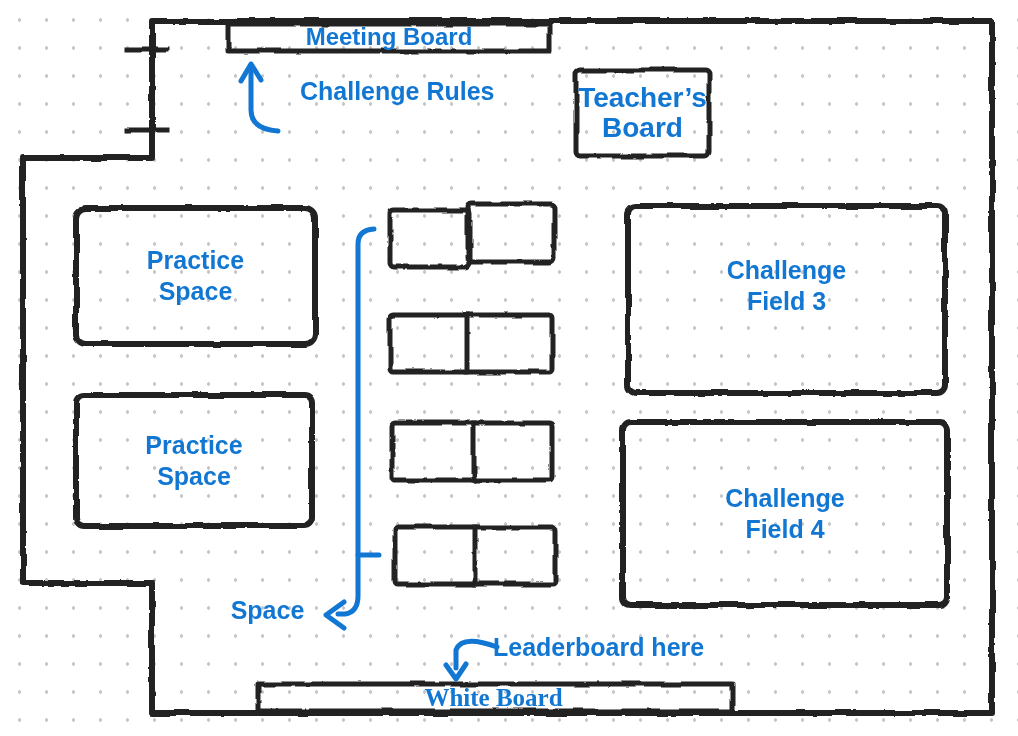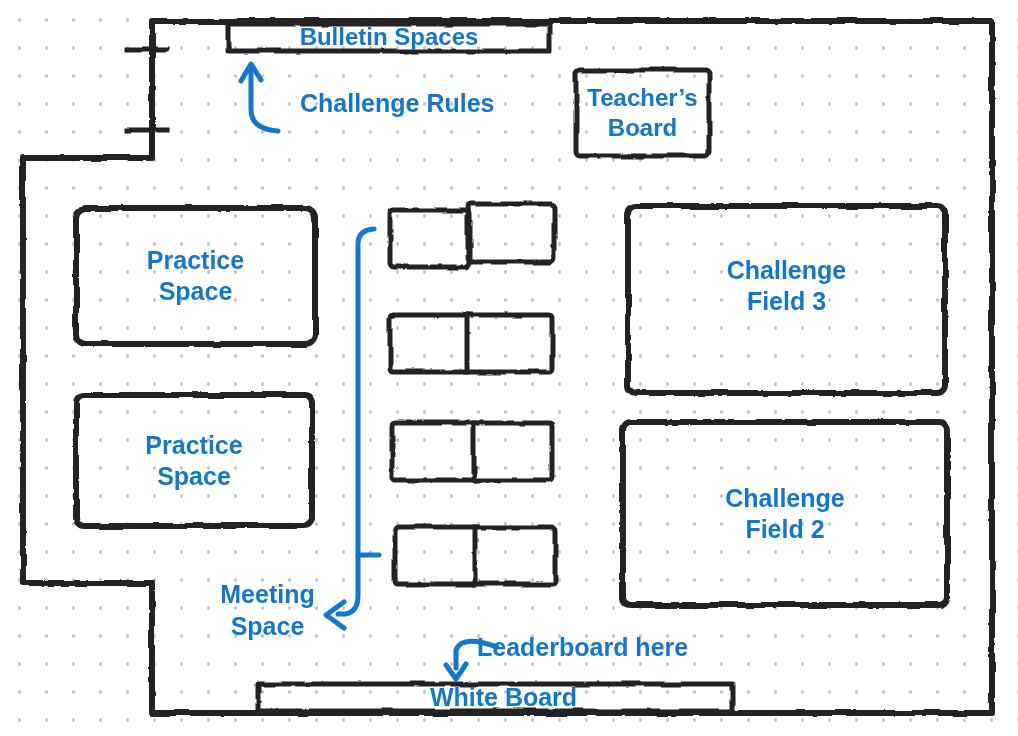--- a/index.html
+++ b/index.html
@@ -29,29 +29,29 @@
     font-size:25px;
     line-height:31px;
     display:flex;flex-direction:column;
     align-items:center;justify-content:center;
     text-align:center;
     white-space:nowrap;
     letter-spacing:0px;
   }
   .lbl.left{align-items:flex-start;text-align:left;}
   #bulletin-label{left:228px;top:22px;width:322px;height:29px;font-size:24px;}
-  #rules-note{left:300px;top:72px;width:220px;height:62px;}
-  #teachers-desk-label{left:576px;top:70px;width:133px;height:86px;font-size:24px;line-height:30px;}
+  #rules-note{left:300px;top:60px;width:220px;height:62px;}
+  #teachers-desk-label{left:576px;top:70px;width:133px;height:86px;font-size:28px;line-height:30px;}
   #practice1-label{left:76px;top:208px;width:239px;height:136px;}
   #practice2-label{left:76px;top:395px;width:236px;height:131px;}
   #challenge1-label{left:628px;top:206px;width:317px;height:187px;padding-bottom:28px;box-sizing:border-box;}
   #challenge2-label{left:623px;top:422px;width:324px;height:183px;}
   #meeting-label{left:200px;top:578px;width:135px;height:64px;line-height:32px;}
-  #leaderboard-label{left:477px;top:632px;width:260px;height:30px;}
-  #whiteboard-label{left:266px;top:683px;width:475px;height:28px;}
+  #leaderboard-label{left:493px;top:632px;width:260px;height:30px;}
+  #whiteboard-label{left:256px;top:683px;width:475px;height:28px;font-family:Liberation Serif, serif;}
 </style>
 </head>
 <body>
 
 <div class="stage">
 
   <svg class="linework" viewBox="0 0 1018 736">
     <defs>
       <filter id="rough" x="-3%" y="-3%" width="106%" height="106%">
         <feTurbulence type="fractalNoise" baseFrequency="0.035" numOctaves="4" seed="3" result="n"></feTurbulence>
@@ -95,21 +95,21 @@
       <path class="blue-stroke" d="M374 229 Q358 230 358 244 V596 Q358 612 345 614 H338"></path>
       <line class="blue-stroke" x1="358" y1="555" x2="379" y2="555"></line>
       <path class="blue-stroke" d="M344 602 L326 615 L344 628"></path>
 
       <path class="blue-stroke" d="M497 647 Q462 634 456 650 V668"></path>
       <path class="blue-stroke" d="M446 665 L456 679 L466 664"></path>
     </g>
   </svg>
 
   <div class="lbl" id="bulletin-label">
-    <span>Bulletin Spaces</span>
+    <span>Meeting Board</span>
   </div>
 
   <div class="lbl left" id="rules-note">
     <span>Challenge Rules</span>
   </div>
 
   <div class="lbl" id="teachers-desk-label">
     <span>Teacher’s</span>
     <span>Board</span>
   </div>
@@ -124,25 +124,24 @@
     <span>Space</span>
   </div>
 
   <div class="lbl" id="challenge1-label">
     <span>Challenge</span>
     <span>Field 3</span>
   </div>
 
   <div class="lbl" id="challenge2-label">
     <span>Challenge</span>
-    <span>Field 2</span>
+    <span>Field 4</span>
   </div>
 
   <div class="lbl" id="meeting-label">
-    <span>Meeting</span>
     <span>Space</span>
   </div>
 
   <div class="lbl left" id="leaderboard-label">
     <span>Leaderboard here</span>
   </div>
 
   <div class="lbl" id="whiteboard-label">
     <span>White Board</span>
   </div>

